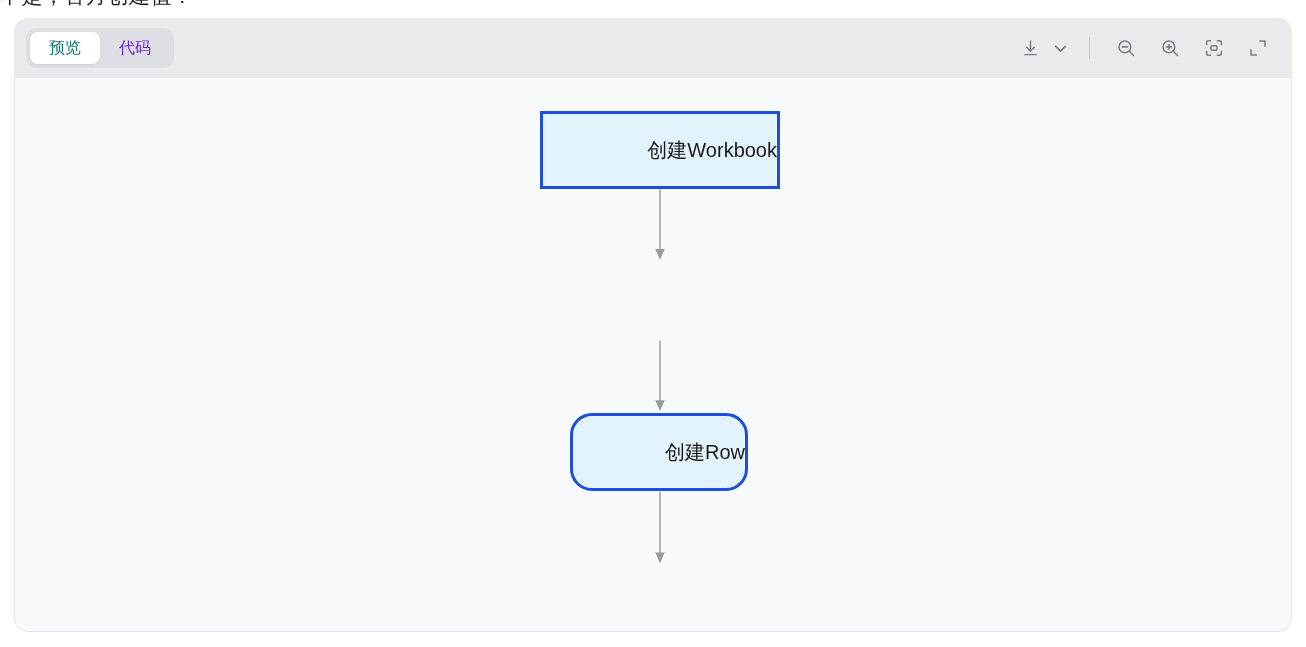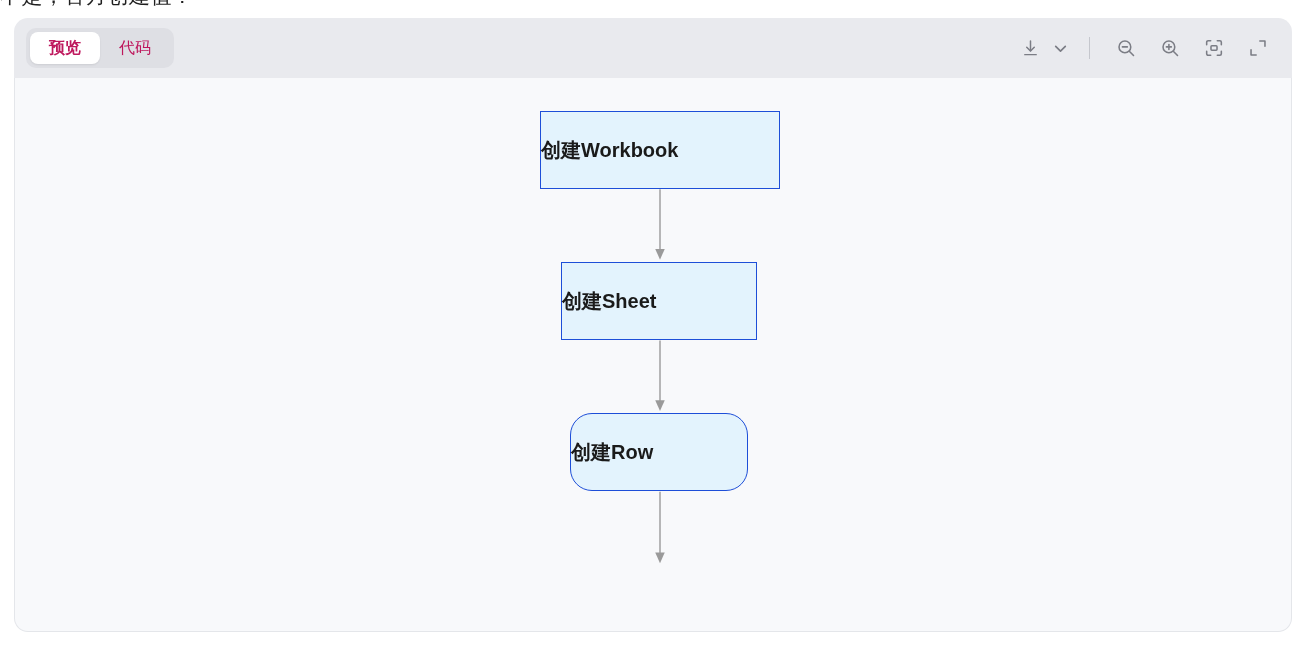--- a/index.html
+++ b/index.html
@@ -66,30 +66,29 @@
     box-sizing: border-box;
   }
   .tab {
     display: flex;
     align-items: center;
     justify-content: center;
     height: 32px;
     padding: 0 19px;
     border-radius: 8px;
     font-size: 16px;
-    color: #be185d;
+    color: #6d28d9;
     cursor: pointer;
     user-select: none;
     white-space: nowrap;
   }
   .tab.active {
     background: #ffffff;
-    color: #be185d;
+    color: #0f766e;
     box-shadow: 0 1px 2px rgba(0,0,0,0.08);
-    font-weight: bold;
   }
 
   
   .tool-icons {
     display: flex;
     align-items: center;
     gap: 4px;
   }
   .ticon {
     width: 40px;
@@ -128,28 +127,27 @@
     position: absolute;
     left: 0;
     top: 0;
     width: 100%;
     height: 100%;
   }
   .node {
     position: absolute;
     box-sizing: border-box;
     background: #e3f3fd;
-    border: 1px solid #1d4ed8;
-    display: flex;
-    align-items: center;
-    justify-content: flex-start;
+    border: 3px solid #1d4ed8;
+    display: flex;
+    align-items: center;
+    justify-content: flex-end;
     font-size: 20px;
     color: #1a1a1a;
     white-space: nowrap;
-    font-weight: bold;
   }
   .edge-svg {
     position: absolute;
     left: 0;
     top: 0;
     width: 100%;
     height: 100%;
     pointer-events: none;
   }
 </style>
@@ -237,23 +235,20 @@
             <path d="M645,111 L645,176"></path>
             <path d="M645,262 L645,327"></path>
             <path d="M645,413 L645,479"></path>
           </g>
         </svg>
 
         <div class="node" style="left:525px; top:33px; width:240px; height:78px;">
           <span>创建Workbook</span>
         </div>
 
-        <div class="node" style="left:546px; top:184px; width:196px; height:78px;">
-          <span>创建Sheet</span>
-        </div>
 
         <div class="node" style="left:555px; top:335px; width:178px; height:78px;border-radius:22px;">
           <span>创建Row</span>
         </div>
 
 
       </div>
     </div>
 
   </div>

